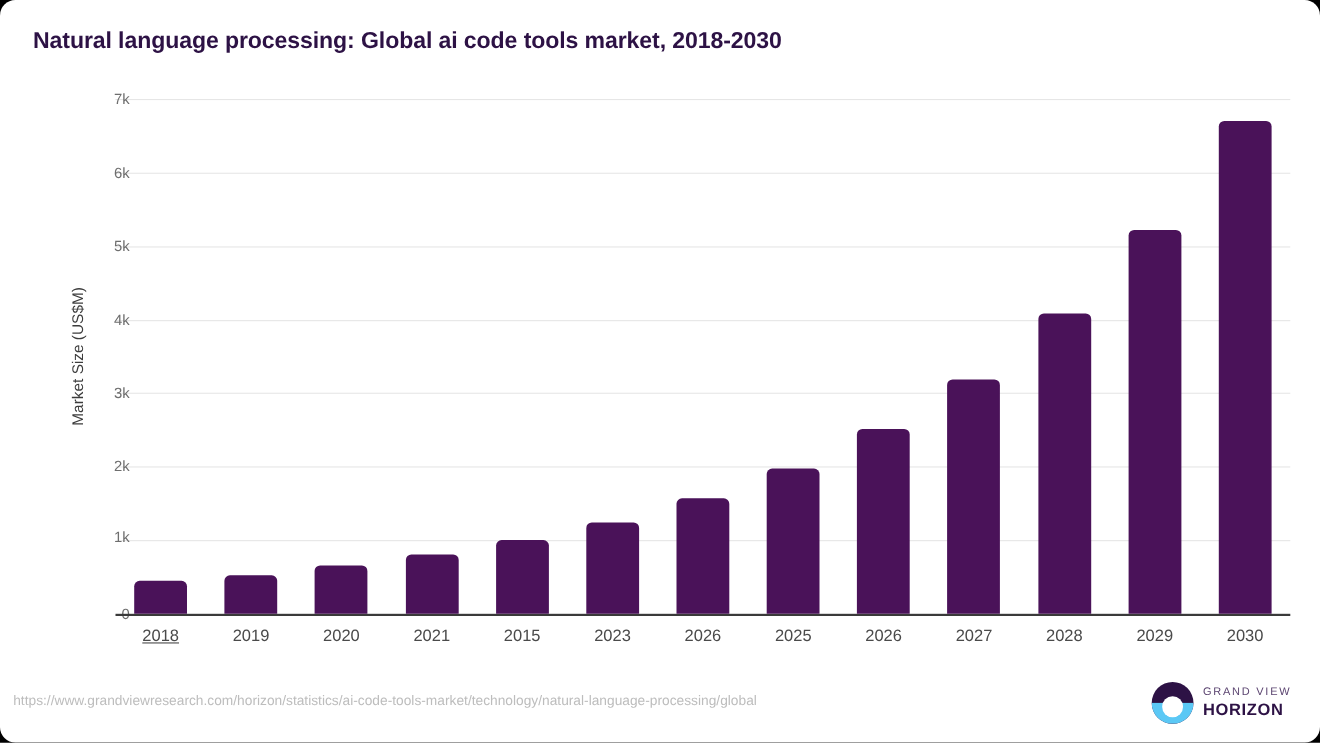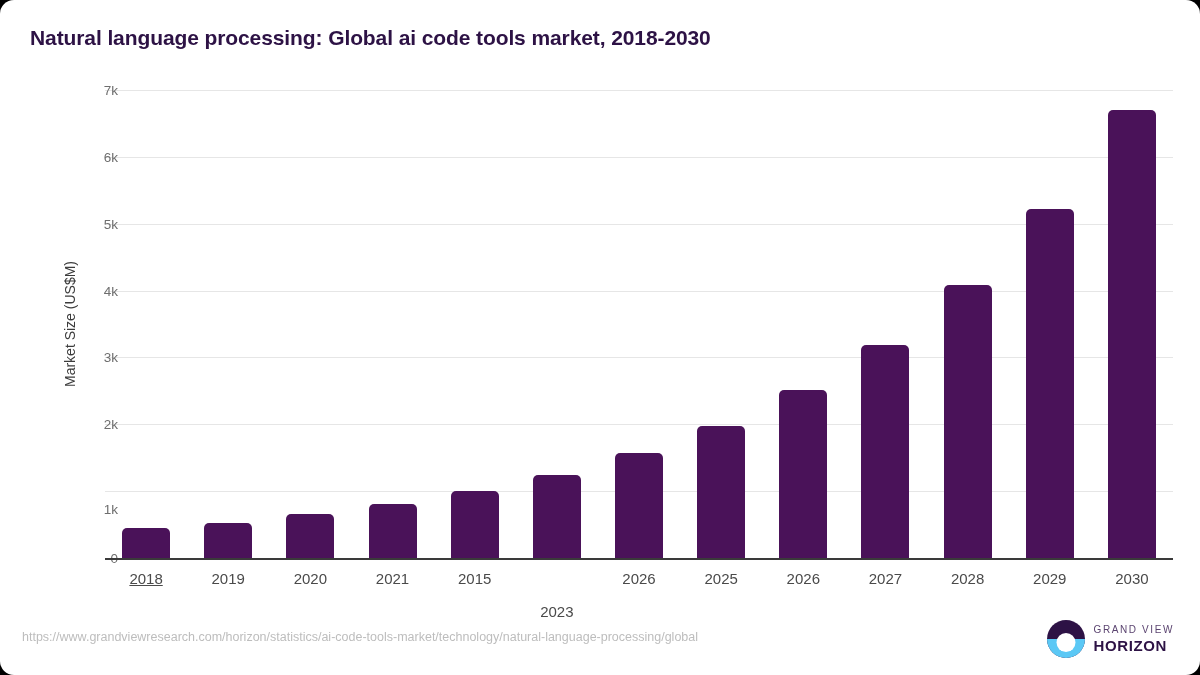--- a/index.html
+++ b/index.html
@@ -104,21 +104,21 @@
     width: 86px;
     text-align: center;
     font-size: 15px;
     color: #4A4A4A;
     white-space: nowrap;
   }
 
   
   #source-url {
     position: absolute;
-    left: 22px;
+    left: 12px;
     top: 630px;
     font-size: 12.5px;
     color: #BDBDBD;
     white-space: nowrap;
   }
 
   #logo {
     position: absolute;
     right: 26px;
     top: 620px;
@@ -193,21 +193,21 @@
       <div class="gridline" style="left: 105px; width: 1068px; top: 491.143px;"></div>
       <div class="gridline" style="left: 105px; width: 1068px; top: 424.286px;"></div>
       <div class="gridline" style="left: 105px; width: 1068px; top: 357.429px;"></div>
       <div class="gridline" style="left: 105px; width: 1068px; top: 290.571px;"></div>
       <div class="gridline" style="left: 105px; width: 1068px; top: 223.714px;"></div>
       <div class="gridline" style="left: 105px; width: 1068px; top: 156.857px;"></div>
       <div class="gridline" style="left: 105px; width: 1068px; top: 90px;"></div>
     </div>
   <div id="yticks">
       <div class="ytick" style="top: 558px;">0</div>
-      <div class="ytick" style="top: 509px;">1k</div>
+      <div class="ytick" style="top: 488px;">1k</div>
       <div class="ytick" style="top: 424.286px;">2k</div>
       <div class="ytick" style="top: 357.429px;">3k</div>
       <div class="ytick" style="top: 290.571px;">4k</div>
       <div class="ytick" style="top: 223.714px;">5k</div>
       <div class="ytick" style="top: 156.857px;">6k</div>
       <div class="ytick" style="top: 90px;">7k</div>
     </div>
 
   <div id="baseline"></div>
 
@@ -225,21 +225,21 @@
       <div class="bar" style="left: 838.615px; width: 48px; height: 273.111px; background: rgb(74, 18, 89);"></div>
       <div class="bar" style="left: 920.769px; width: 48px; height: 348.66px; background: rgb(74, 18, 89);"></div>
       <div class="bar" style="left: 1002.92px; width: 48px; height: 448.277px; background: rgb(74, 18, 89);"></div>
     </div>
   <div id="xticks">
       <div class="xtick" style="left: 103.077px; text-decoration: underline;">2018</div>
       <div class="xtick" style="left: 185.231px;">2019</div>
       <div class="xtick" style="left: 267.385px;">2020</div>
       <div class="xtick" style="left: 349.538px;">2021</div>
       <div class="xtick" style="left: 431.692px;">2015</div>
-      <div class="xtick" style="left: 513.846px; margin-top: 33px;">2023</div>
+      <div class="xtick" style="left: 513.846px;">2023</div>
       <div class="xtick" style="left: 596px;">2026</div>
       <div class="xtick" style="left: 678.154px;">2025</div>
       <div class="xtick" style="left: 760.308px;">2026</div>
       <div class="xtick" style="left: 842.462px;">2027</div>
       <div class="xtick" style="left: 924.615px;">2028</div>
       <div class="xtick" style="left: 1006.77px;">2029</div>
       <div class="xtick" style="left: 1088.92px;">2030</div>
     </div>
 
   <div id="source-url">https://www.grandviewresearch.com/horizon/statistics/ai-code-tools-market/technology/natural-language-processing/global</div>

